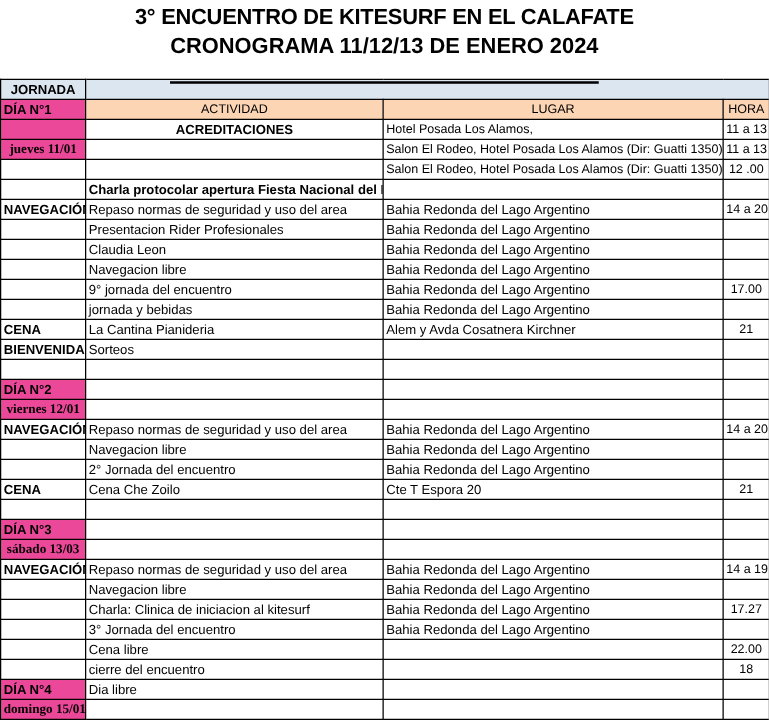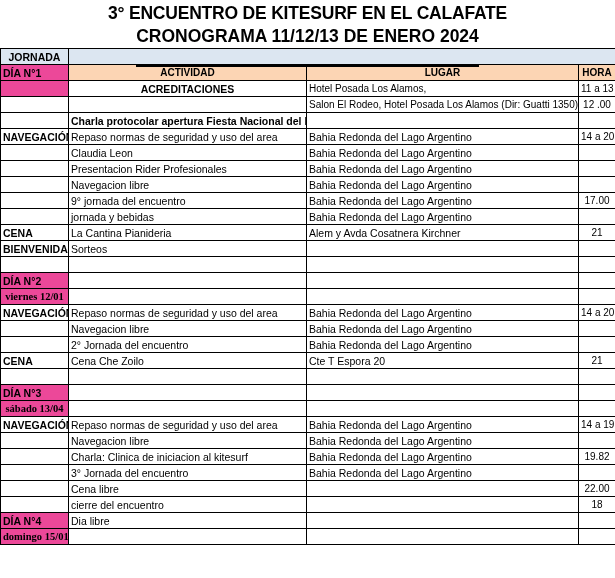--- a/index.html
+++ b/index.html
@@ -35,21 +35,21 @@
   }
   .title-sub span {
     border-bottom: 2.5px solid #000;
     padding-bottom: 19px;
   }
 
   table.sched {
     border-collapse: collapse;
     table-layout: fixed;
     width: 615px;
-    margin-top: 1px;
+    margin-top: 16px;
     font-size: 10.5px;
   }
   table.sched td {
     border: 1px solid #000000;
     padding: 0 2px;
     height: 15px;
     line-height: 14px;
     vertical-align: middle;
     overflow: hidden;
     white-space: nowrap;
@@ -78,21 +78,21 @@
     padding-left: 3px;
   }
   .day-cell.sub {
     text-align: center;
     font-family: "Liberation Serif", serif;
     font-size: 10.5px;
     font-weight: bold;
   }
   .hdr {
     background: #fcd5b4;
-    font-weight: bold;
+    font-weight: normal;
     text-align: center;
     font-size: 10px;
   }
   .rowlabel {
     font-weight: bold;
     font-size: 10.5px;
     text-align: left;
     padding-left: 3px;
   }
   .ctr { text-align: center; font-weight: bold; }
@@ -127,46 +127,52 @@
       <td class="hdr">HORA</td>
     </tr>
 
     <tr>
       <td class="day-cell"></td>
       <td class="ctr">ACREDITACIONES</td>
       <td class="small-lugar">Hotel Posada Los Alamos,</td>
       <td class="hora">11 a 13</td>
     </tr>
     <tr>
+      <td class="day-cell sub">jueves 11/01</td>
+      <td></td>
+      <td class="small-lugar">Salon El Rodeo, Hotel Posada Los Alamos (Dir: Guatti 1350)</td>
+      <td class="hora">11 a 13</td>
+    </tr>
+    <tr>
       <td></td>
       <td></td>
       <td class="small-lugar">Salon El Rodeo, Hotel Posada Los Alamos (Dir: Guatti 1350)</td>
       <td class="hora">12 .00</td>
     </tr>
     <tr>
       <td></td>
       <td class="bold">Charla protocolar apertura Fiesta Nacional del Lago</td>
       <td></td>
       <td class="hora"></td>
     </tr>
     <tr>
       <td class="rowlabel">NAVEGACIÓN</td>
       <td>Repaso normas de seguridad y uso del area</td>
       <td>Bahia Redonda del Lago Argentino</td>
       <td class="hora">14 a 20</td>
     </tr>
     <tr>
       <td></td>
+      <td>Presentacion Rider Profesionales</td>
+      <td>Bahia Redonda del Lago Argentino</td>
+      <td class="hora"></td>
+    </tr>
+    <tr>
+      <td></td>
       <td>Claudia Leon</td>
-      <td>Bahia Redonda del Lago Argentino</td>
-      <td class="hora"></td>
-    </tr>
-    <tr>
-      <td></td>
-      <td>Presentacion Rider Profesionales</td>
       <td>Bahia Redonda del Lago Argentino</td>
       <td class="hora"></td>
     </tr>
     <tr>
       <td></td>
       <td>Navegacion libre</td>
       <td>Bahia Redonda del Lago Argentino</td>
       <td class="hora"></td>
     </tr>
     <tr>
@@ -243,42 +249,42 @@
       <td class="hora"></td>
     </tr>
 
     <tr>
       <td class="day-cell">DÍA N°3</td>
       <td></td>
       <td></td>
       <td class="hora"></td>
     </tr>
     <tr>
-      <td class="day-cell sub">sábado 13/04</td>
+      <td class="day-cell sub">sábado 13/03</td>
       <td></td>
       <td></td>
       <td class="hora"></td>
     </tr>
     <tr>
       <td class="rowlabel">NAVEGACIÓN</td>
       <td>Repaso normas de seguridad y uso del area</td>
       <td>Bahia Redonda del Lago Argentino</td>
       <td class="hora">14 a 19</td>
     </tr>
     <tr>
       <td></td>
       <td>Navegacion libre</td>
       <td>Bahia Redonda del Lago Argentino</td>
       <td class="hora"></td>
     </tr>
     <tr>
       <td></td>
       <td>Charla: Clinica de iniciacion al kitesurf</td>
       <td>Bahia Redonda del Lago Argentino</td>
-      <td class="hora">19.82</td>
+      <td class="hora">17.27</td>
     </tr>
     <tr>
       <td></td>
       <td>3° Jornada del encuentro</td>
       <td>Bahia Redonda del Lago Argentino</td>
       <td class="hora"></td>
     </tr>
     <tr>
       <td></td>
       <td>Cena libre</td>

